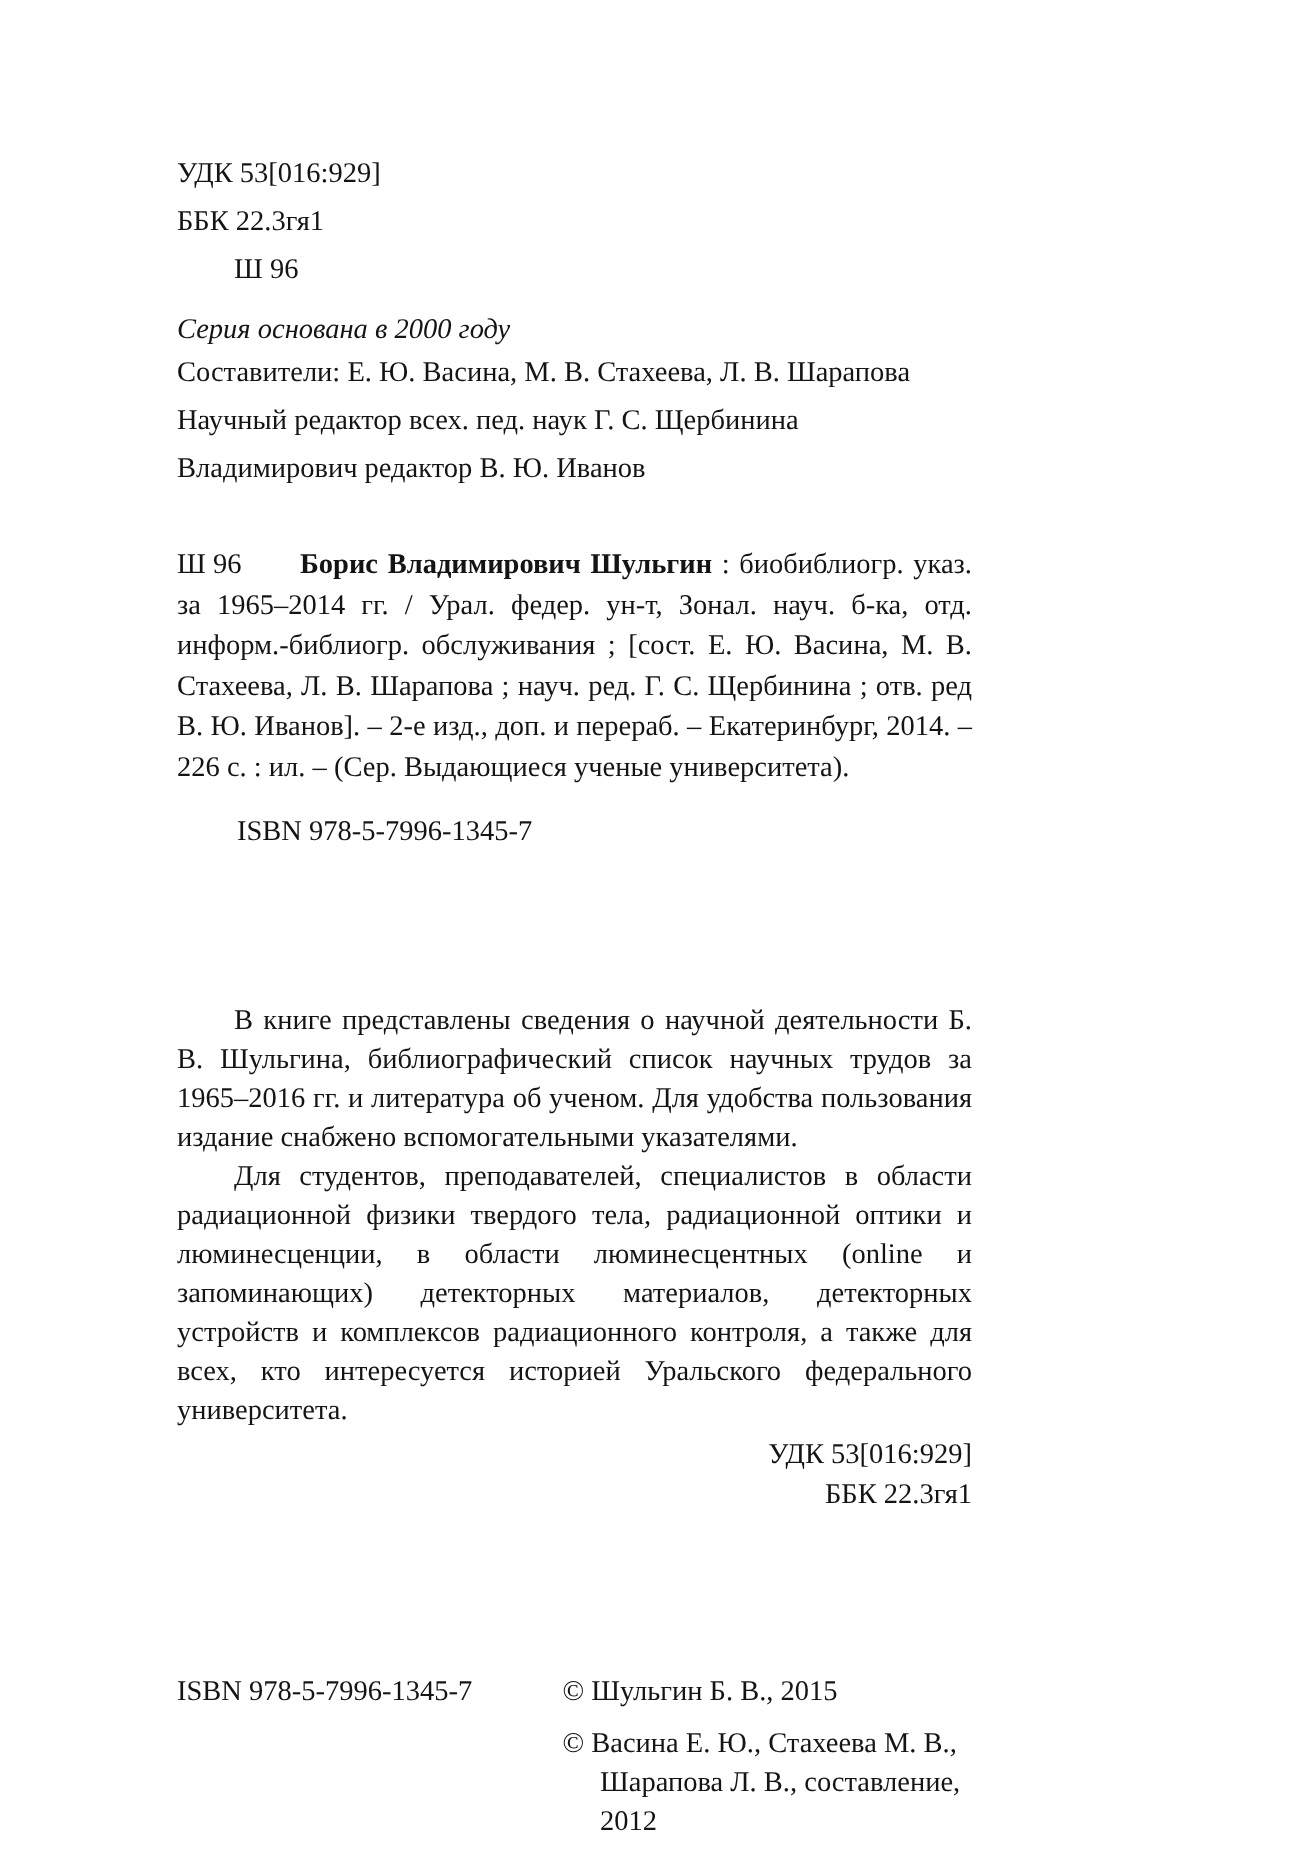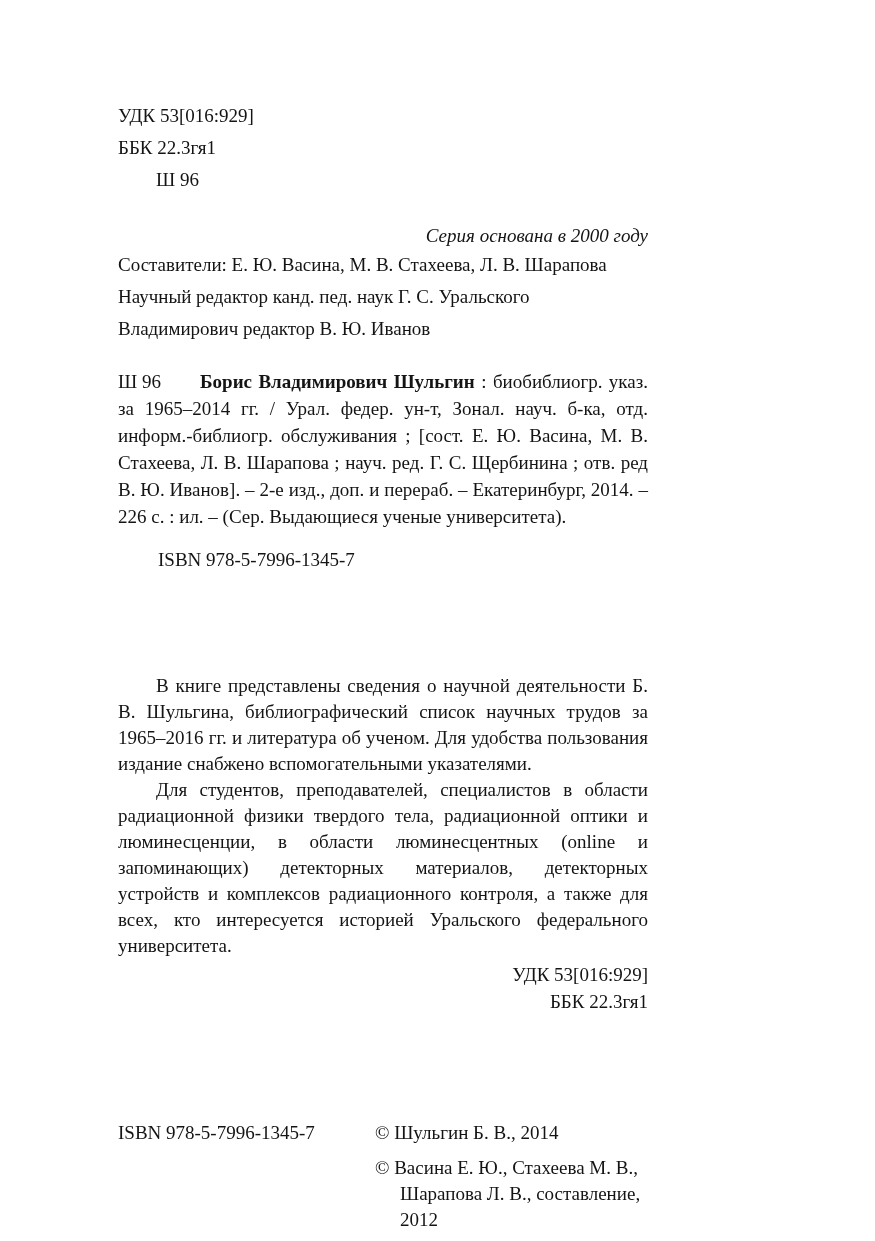--- a/index.html
+++ b/index.html
@@ -17,30 +17,30 @@
   .page {
     width: 758px;
     height: 1241px;
     padding: 100px 110px 0 118px;
   }
   
   .top-codes { line-height: 32px; }
   .top-codes .shifr { margin-left: 38px; }
   
   .series-note {
-    margin-top: 26px;
-    text-align: right;
+    margin-top: 10px;
+    text-align: left;
     font-style: italic;
     line-height: 27px;
   }
   
   .editors { line-height: 32px; }
   
   .catalog {
-    margin-top: 23px;
+    margin-top: 34px;
     line-height: 27px;
     text-align: justify;
   }
   .catalog .shifr-box {
     display: inline-block;
     width: 82px;
   }
   .catalog .cat-title { font-weight: bold; }
   .isbn-mid { margin-top: 16px; margin-left: 40px; line-height: 27px; }
   
@@ -80,39 +80,39 @@
   <div class="top-codes">
     <div>УДК 53[016:929]</div>
     <div>ББК 22.3гя1</div>
     <div class="shifr">Ш 96</div>
   </div>
 
   <div class="series-note">Серия основана в 2000 году</div>
 
   <div class="editors">
     <div>Составители: Е. Ю. Васина, М. В. Стахеева, Л. В. Шарапова</div>
-    <div>Научный редактор канд. пед. наук Г. С. Уральского</div>
+    <div>Научный редактор всех. пед. наук Г. С. Щербинина</div>
     <div>Владимирович редактор В. Ю. Иванов</div>
   </div>
 
   <p class="catalog"><span class="shifr-box">Ш 96</span><span class="cat-title">Борис Владимирович Шульгин</span><span> : биобиблиогр. указ. за 1965–2014 гг. / Урал. федер. ун-т, Зонал. науч. б-ка, отд. информ.-библиогр. обслуживания ; [сост. Е. Ю. Васина, М. В. Стахеева, Л. В. Шарапова ; науч. ред. Г. С. Щербинина ; отв. ред В. Ю. Иванов]. – 2-е изд., доп. и перераб. – Екатеринбург, 2014. – 226 с. : ил. – (Сер. Выдающиеся ученые университета).</span></p>
 
   <div class="isbn-mid">ISBN 978-5-7996-1345-7</div>
 
   <div class="annotation">
     <p>В книге представлены сведения о научной деятельности Б. В. Шульгина, библиографический список научных трудов за 1965–2016 гг. и литература об ученом. Для удобства пользования издание снабжено вспомогательными указателями.</p>
     <p>Для студентов, преподавателей, специалистов в области радиационной физики твердого тела, радиационной оптики и люминесценции, в области люминесцентных (online и запоминающих) детекторных материалов, детекторных устройств и комплексов радиационного контроля, а также для всех, кто интересуется историей Уральского федерального университета.</p>
   </div>
 
   <div class="bottom-codes">
     <div>УДК 53[016:929]</div>
     <div>ББК 22.3гя1</div>
   </div>
 
   <div class="footer">
     <div class="isbn-bottom">ISBN 978-5-7996-1345-7</div>
     <div class="copyrights">
-      <div class="copyright-line1">© Шульгин Б. В., 2014</div>
+      <div class="copyright-line1">© Шульгин Б. В., 2015</div>
       <div class="copyright-line2">© Васина Е. Ю., Стахеева М. В., Шарапова Л. В., составление, 2012</div>
     </div>
   </div>
 
 </div>
 
 </body></html>

